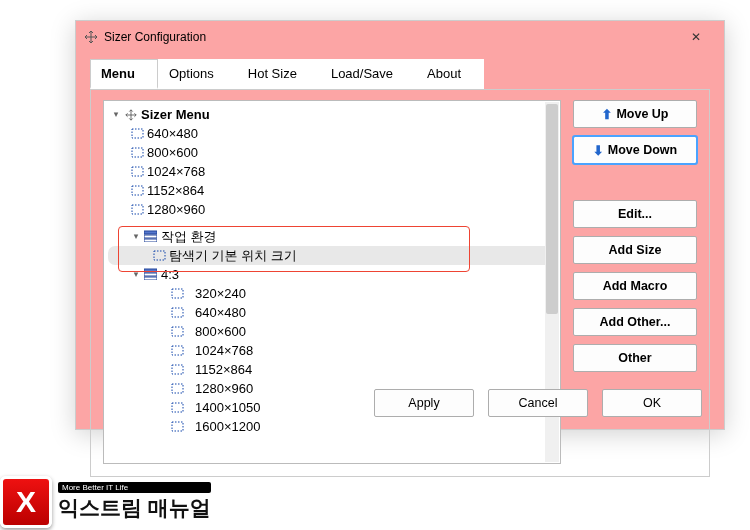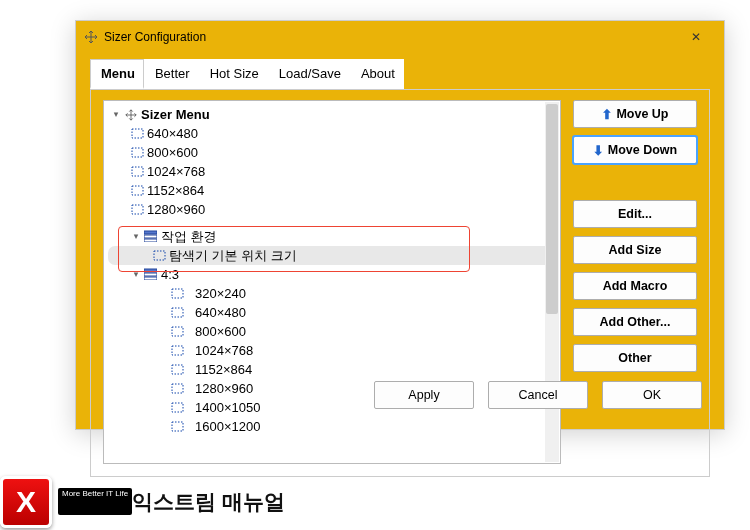--- a/index.html
+++ b/index.html
@@ -9,21 +9,21 @@
   width: 750px;
   height: 530px;
   position: relative;
 }
 .window {
   position: absolute;
   top: 20px;
   left: 75px;
   width: 650px;
   height: 410px;
-  background: #eab308;
+  background: #fca5a5;
   border: 1px solid #ccc;
   box-shadow: 0 4px 24px rgba(0,0,0,0.18);
 }
 .titlebar {
   height: 32px;
   display: flex;
   align-items: center;
   padding: 0 8px;
   font-size: 12px;
 }
@@ -42,21 +42,21 @@
 }
 .tabs {
   display: flex;
   padding-left: 14px;
   gap: 0;
   position: relative;
   top: 6px;
 }
 .tab {
   font-size: 13px;
-  padding: 6px 8px 6px 10px;
+  padding: 6px 22px 6px 10px;
   cursor: pointer;
   border: 1px solid transparent;
   border-bottom: none;
   position: relative;
   background: #fff;
 }
 .tab.active {
   font-weight: bold;
   border: 1px solid #ccc;
   border-bottom: 2px solid #fff;
@@ -160,21 +160,21 @@
   outline: 2px solid #4aa3ff;
   outline-offset: -1px;
 }
 .gap { height: 20px; }
 .arrow-up, .arrow-down {
   font-size: 13px;
   color: #2266cc;
 }
 .footer {
   position: absolute;
-  bottom: 20px;
+  bottom: 12px;
   right: 22px;
   display: flex;
   gap: 14px;
 }
 .footer .btn {
   width: 100px;
   font-weight: normal;
 }
 
 .watermark {
@@ -188,21 +188,21 @@
 .wm-logo {
   width: 52px; height: 52px;
   background: linear-gradient(#e11,#b00);
   border: 3px solid #fff;
   border-radius: 6px;
   box-shadow: 0 2px 4px rgba(0,0,0,0.4);
   display: flex;
   align-items: center; justify-content: center;
   color: #fff; font-weight: bold; font-size: 30px;
 }
-.wm-text { display: flex; flex-direction: row; }
+.wm-text { display: flex; flex-direction: column; }
 .wm-small { font-size: 8px; color: #333; background:#000; color:#fff; padding:1px 4px; display:inline-block; border-radius:2px; margin-bottom:1px;}
 .wm-big { font-size: 21px; font-weight: bold; color:#111;}
 svg { display: block; }
 </style>
 </head>
 <body>
 
 <div class="window">
   <div class="titlebar">
     <span class="titlebar-icon">
@@ -212,21 +212,21 @@
             <path d="M7 1 L5 3 M7 1 L9 3 M7 13 L5 11 M7 13 L9 11 M1 7 L3 5 M1 7 L3 9 M13 7 L11 5 M13 7 L11 9"></path>
           </g>
         </svg>
     </span>
     <span>Sizer Configuration</span>
     <span class="titlebar-close">✕</span>
   </div>
 
   <div class="tabs">
     <div class="tab active">Menu</div>
-    <div class="tab">Better</div>
+    <div class="tab">Options</div>
     <div class="tab">Hot Size</div>
     <div class="tab">Load/Save</div>
     <div class="tab">About</div>
   </div>
 
   <div class="panel">
     <div class="inner">
       <div class="tree-wrap">
         <div class="tree">
           <div class="row indent0">

